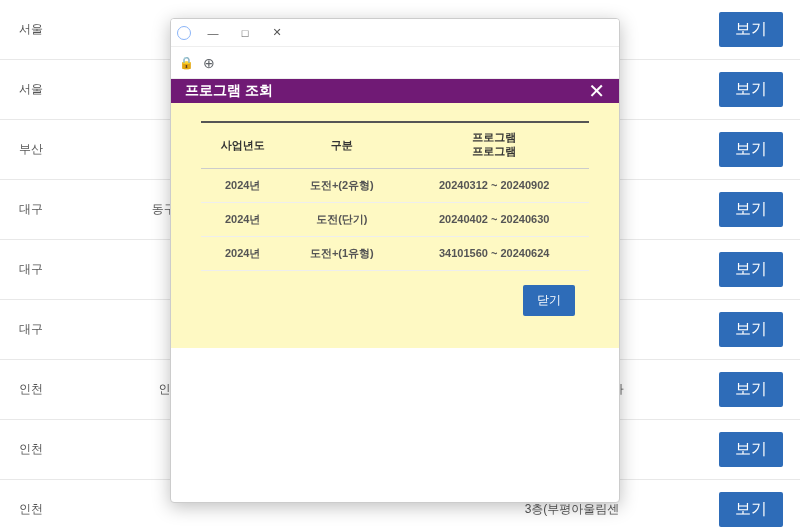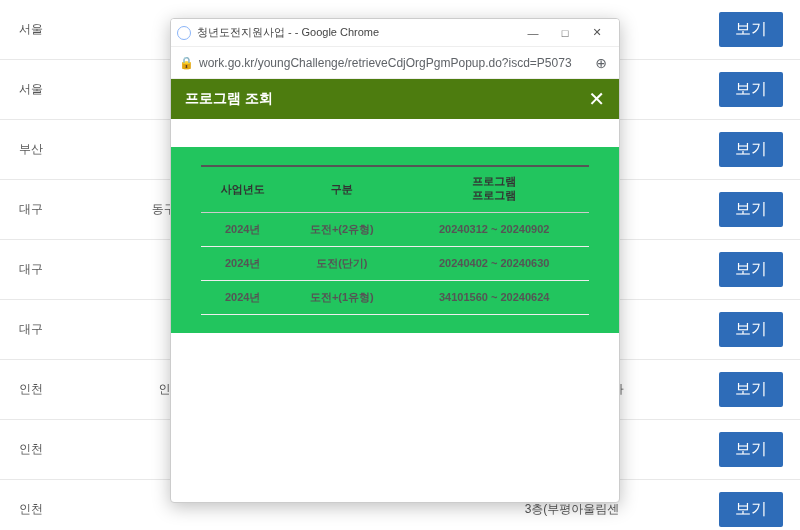--- a/index.html
+++ b/index.html
@@ -20,25 +20,25 @@
     .title-bar .favicon { width: 14px; height: 14px; border: 1.5px solid #8ab4f8; border-radius: 50%; margin-right: 6px; display: inline-block; }
     .title-bar .title-text { flex: 1; overflow: hidden; text-overflow: ellipsis; white-space: nowrap; }
     .win-controls { display: flex; gap: 0; }
     .win-ctrl { width: 32px; height: 24px; display: flex; align-items: center; justify-content: center; font-size: 11px; color: #555; cursor: pointer; }
     
     .url-bar { display: flex; align-items: center; height: 32px; background: #fff; padding: 0 8px; border-bottom: 1px solid #eee; }
     .lock-icon { width: 14px; color: #5f6368; margin-right: 6px; font-size: 12px; }
     .url-text { flex: 1; font-size: 12px; color: #5f6368; overflow: hidden; white-space: nowrap; }
     .zoom-icon { color: #5f6368; font-size: 14px; padding: 0 4px; }
     
-    .modal-header { background: #4d7c0f; color: #fff; height: 40px; display: flex; align-items: center; padding: 0 14px; justify-content: space-between; }
+    .modal-header { background: #701a75; color: #fff; height: 24px; display: flex; align-items: center; padding: 0 14px; justify-content: space-between; }
     .modal-header .mtitle { font-size: 14px; font-weight: bold; }
     .close-x { font-size: 20px; cursor: pointer; line-height: 1; }
     
-    .modal-body { padding: 18px 30px; background: #22c55e; margin-top: 28px; }
+    .modal-body { padding: 18px 30px; background: #fef9c3; }
     .prog-table { width: 100%; border-collapse: collapse; font-size: 11px; }
     .prog-table thead { border-top: 2px solid #555; border-bottom: 1px solid #ccc; }
     .prog-table th { padding: 8px 4px; text-align: center; color: #333; font-weight: bold; line-height: 1.3; }
     .prog-table td { padding: 9px 4px; text-align: center; color: #555; border-bottom: 1px solid #eee; font-weight: bold; }
     
     .modal-footer { padding: 14px; text-align: right; }
     .close-btn { background: #2e6cb8; color: #fff; border: none; padding: 7px 14px; font-size: 12px; cursor: pointer; border-radius: 2px; }
     
     .th-multiline span { display: block; font-family: Liberation Mono, monospace; }
   </style>
@@ -116,30 +116,28 @@
     <td class="phone-col"></td>
     <td class="addr-col"></td>
     <td class="btn-col"><button class="view-btn">보기</button></td>
       </tr>
     </tbody>
 </table>
 
 <div class="browser-win">
   <div class="title-bar">
     <span class="favicon"></span>
-    <span class="title-text">청년도전지원사업 - - Google Chrome</span>
     <div class="win-controls">
       <span class="win-ctrl">—</span>
       <span class="win-ctrl">□</span>
       <span class="win-ctrl">✕</span>
     </div>
   </div>
   <div class="url-bar">
     <span class="lock-icon">🔒</span>
-    <span class="url-text">work.go.kr/youngChallenge/retrieveCdjOrgPgmPopup.do?iscd=P5073</span>
     <span class="zoom-icon">⊕</span>
   </div>
   <div class="modal-header">
     <span class="mtitle">프로그램 조회</span>
     <span class="close-x">✕</span>
   </div>
   <div class="modal-body">
     <table class="prog-table">
       <thead>
         <tr>
@@ -162,14 +160,17 @@
     <td>도전(단기)</td>
     <td>20240402 ~ 20240630</td>
           </tr>
           <tr>
     <td>2024년</td>
     <td>도전+(1유형)</td>
     <td>34101560 ~ 20240624</td>
           </tr>
         </tbody>
     </table>
+    <div class="modal-footer">
+      <button class="close-btn">닫기</button>
+    </div>
   </div>
 </div>
 
 </body></html>

